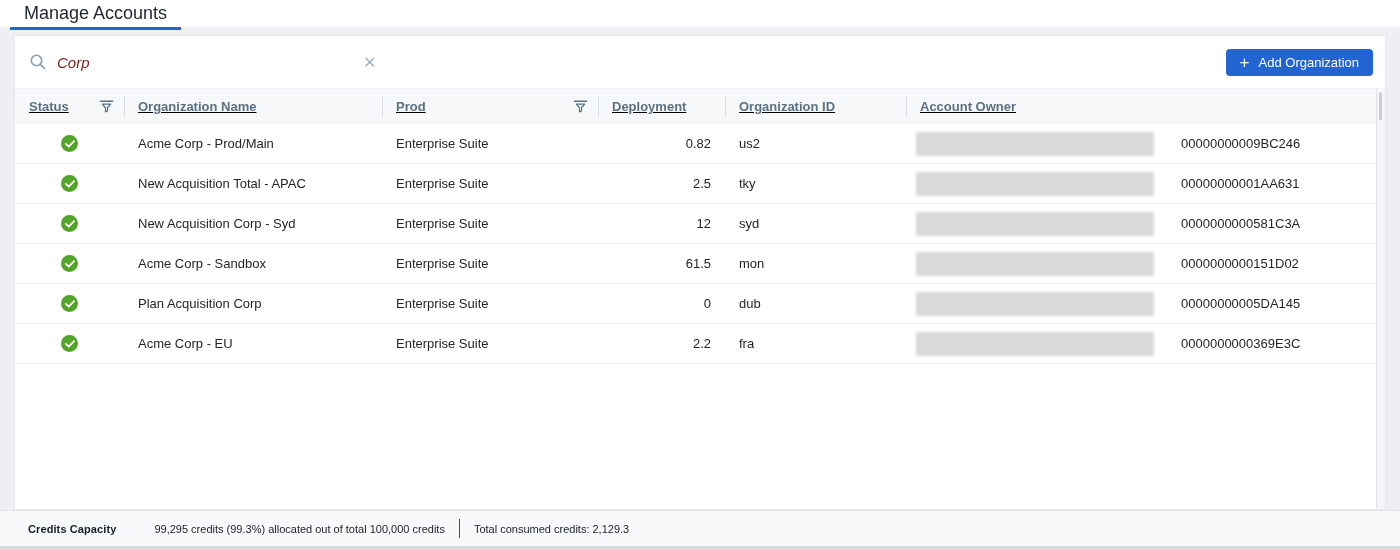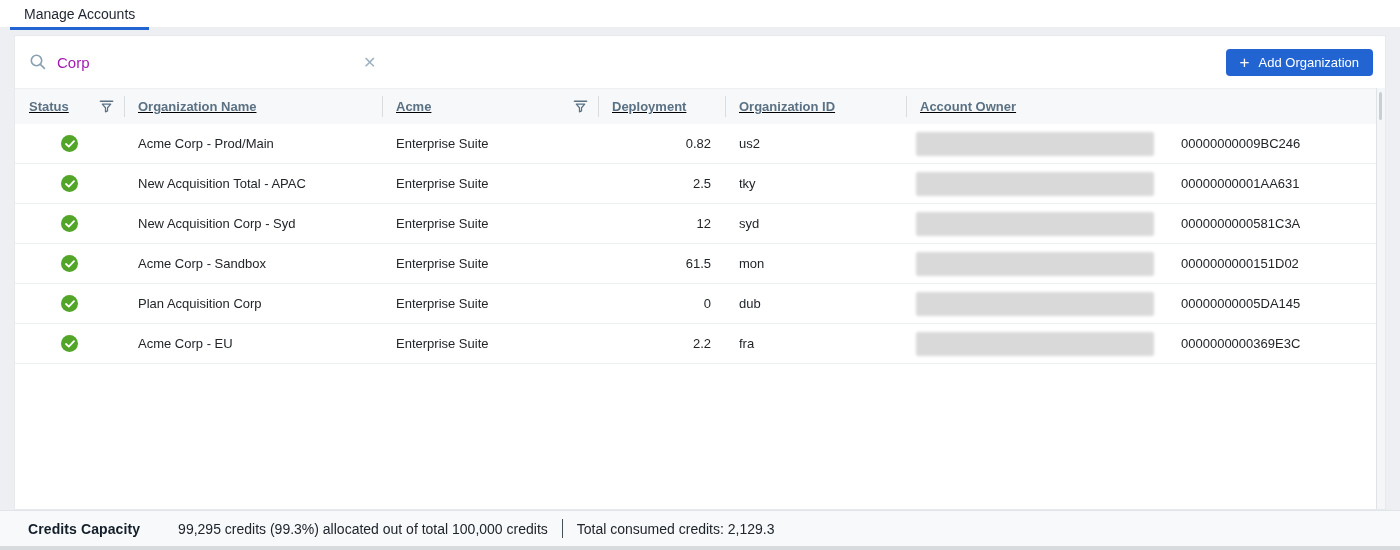--- a/index.html
+++ b/index.html
@@ -2,27 +2,27 @@
 <html><head>
 <meta charset="utf-8">
 <style>
   * { margin:0; padding:0; box-sizing:border-box; }
   html,body { width:1400px; height:550px; }
   .page { position:relative; width:1400px; height:550px; background:#edeff2; overflow:hidden;
           font-family:"Liberation Sans","DejaVu Sans",sans-serif; }
   .topwhite { position:absolute; top:0; left:0; right:0; height:27px; background:#ffffff; }
   .tab { position:absolute; top:0; left:10px; height:30px; min-width:138px; background:#ffffff;
          border-bottom:3px solid #2264d1; display:flex; align-items:center; justify-content:center;
-         padding:0 14px; font-size:14px; color:#1f2530; cursor:pointer; }
+         padding:0 14px; font-size:18px; color:#1f2530; cursor:pointer; }
   .panel { position:absolute; top:35px; left:14px; width:1372px; height:475px; background:#ffffff;
            border:1px solid #e7eaed; }
   .searchrow { height:52px; display:flex; align-items:center; padding:0 8px 0 14px; position:relative; background:#fff; }
   .searchicon { display:flex; align-items:center; margin-right:10px; }
-  .searchinput { border:none; outline:none; width:300px; font-size:15px; color:#a21caf; background:transparent;
-                 font-family:"Liberation Sans","DejaVu Sans",sans-serif; }
+  .searchinput { border:none; outline:none; width:300px; font-size:15px; color:#7f1d1d; background:transparent;
+                 font-family:"Liberation Sans","DejaVu Sans",sans-serif;font-style:italic; }
   .clearicon { font-size:16px; font-weight:700; color:#9fb2c1; cursor:pointer; padding:0 6px; }
   .addbtn { margin-left:auto; margin-right:4px; height:27px; display:flex; align-items:center;
             background:#2264d1; color:#ffffff; border:none; border-radius:4px; padding:0 14px;
             font-size:13px; cursor:pointer; font-family:"Liberation Sans","DejaVu Sans",sans-serif; }
   .addbtn .plus { font-size:17px; font-weight:400; margin-right:9px; line-height:1; }
   .grid7 { display:grid; grid-template-columns:109px 258px 216px 127px 181px 261px 210px; }
   .thead { height:36px; background:#f7f8f9; border-top:1px solid #eef1f3;text-decoration:underline; }
   .th { display:flex; align-items:center; padding:0 10px 0 14px; font-size:13px; font-weight:700;
         color:#5a7184; position:relative; }
   .th + .th::before { content:""; position:absolute; left:0; top:7px; bottom:7px; width:1px; background:#d8dde2; }
@@ -33,21 +33,21 @@
   .c-usage { justify-content:flex-end; }
   .c-owner { padding:0 10px; }
   .check { width:17px; height:17px; border-radius:50%; background:#52a529; display:flex;
            align-items:center; justify-content:center; }
   .redacted { width:238px; height:24px; background:#d9d9d9; border-radius:2px; filter:blur(1.5px); }
   .scrollstrip { position:absolute; top:52px; right:0; bottom:0; width:9px; background:#f4f6f7;
                  border-left:1px solid #dfe3e6; }
   .thumb { position:absolute; left:2px; top:4px; width:3px; height:28px; background:#c9ced3; border-radius:2px; }
   .footer { position:absolute; top:510px; left:0; width:1400px; height:36px; background:#f8f9fa;
             border-top:1px solid #e1e5e8; display:flex; align-items:center; padding-left:28px;
-            font-size:14px; color:#20262d; }
+            font-size:11px; color:#20262d; }
   .f-title { font-weight:700; color:#131f2b; margin-right:38px; letter-spacing:0.1px; }
   .f-div { width:1px; height:19px; background:#464e57; margin:0 14px; }
   .bottomstrip { position:absolute; top:546px; left:0; width:1400px; height:4px; background:#d8dbde; }
 </style>
 </head>
 <body>
 
 <div class="page">
   <div class="topwhite"></div>
   <div class="tab">
@@ -78,21 +78,21 @@
           <svg width="15" height="15" viewBox="0 0 16 16">
               <path d="M1.5 2.5 H14.5" stroke="#5a7184" stroke-width="1.6" stroke-linecap="round" fill="none"></path>
               <path d="M3.5 5.5 h9 l-3.4 3.8 v3.4 l-2.2 1 v-4.4 z" fill="none" stroke="#5a7184" stroke-width="1.3" stroke-linejoin="round"></path>
             </svg>
         </span>
       </div>
       <div class="th">
         <span>Organization Name</span>
       </div>
       <div class="th">
-        <span>Acme</span>
+        <span>Prod</span>
         <span class="ficon">
           <svg width="15" height="15" viewBox="0 0 16 16">
               <path d="M1.5 2.5 H14.5" stroke="#5a7184" stroke-width="1.6" stroke-linecap="round" fill="none"></path>
               <path d="M3.5 5.5 h9 l-3.4 3.8 v3.4 l-2.2 1 v-4.4 z" fill="none" stroke="#5a7184" stroke-width="1.3" stroke-linejoin="round"></path>
             </svg>
         </span>
       </div>
       <div class="th">
         <span>Deployment</span>
       </div>

